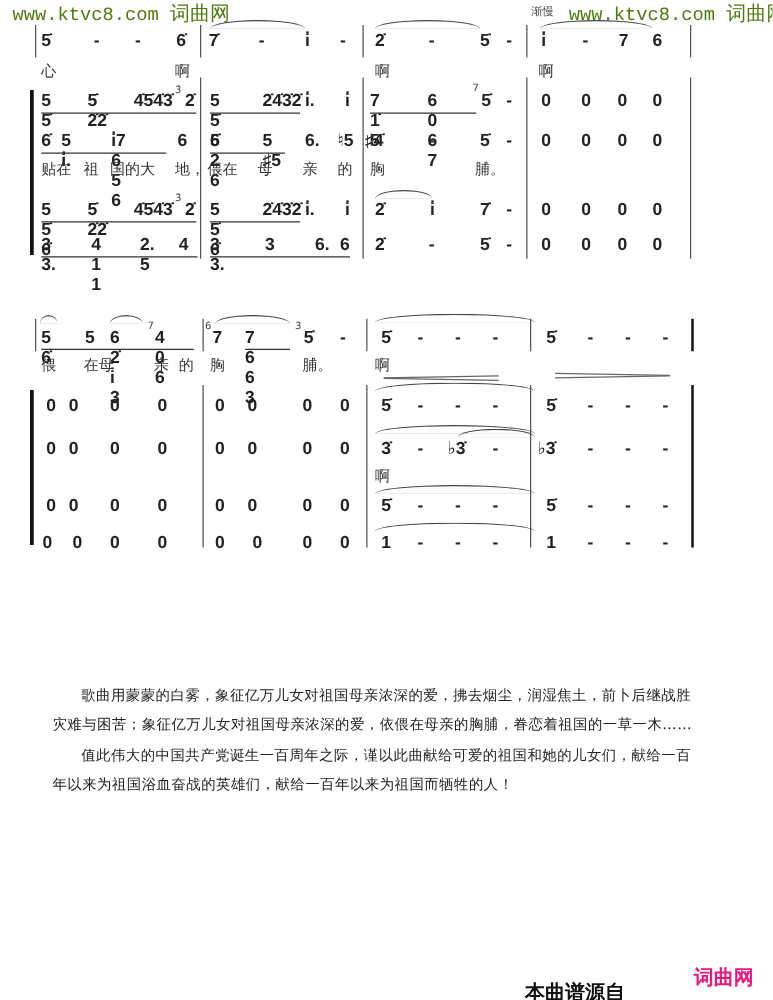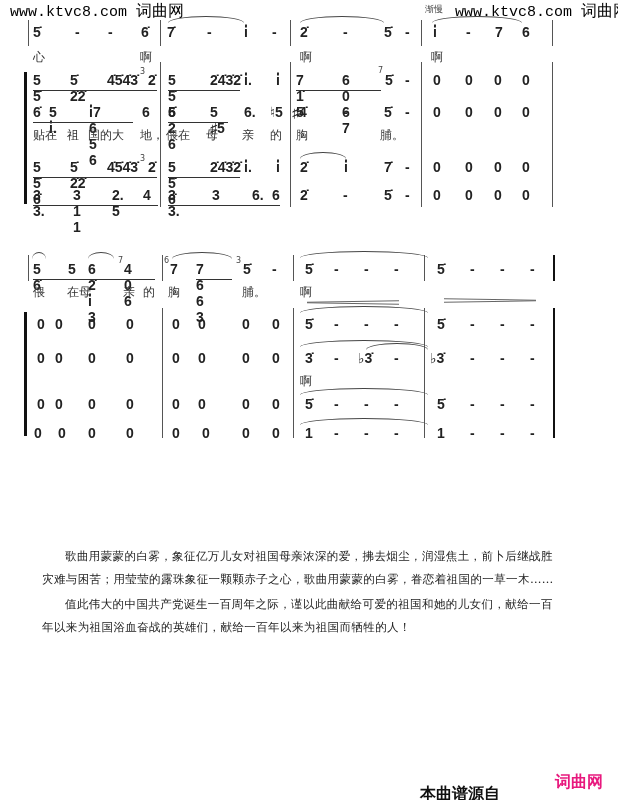--- a/index.html
+++ b/index.html
@@ -1,19 +1,19 @@
 <!DOCTYPE html>
 <html><head>
 <meta charset="utf-8">
 <style>
   html, body { margin:0; padding:0; background:#ffffff; }
   body { width:618px; height:800px; position:relative; overflow:hidden;
          font-family:"Liberation Sans", "DejaVu Sans", sans-serif; color:#1a1a1a; }
   .abs { position:absolute; }
-  .wm { font-family:"Liberation Mono", "DejaVu Sans Mono", monospace; font-size:15px; color:#000000; white-space:nowrap; }
+  .wm { font-family:"Liberation Mono", "DejaVu Sans Mono", monospace; font-size:15px; color:#4d7c0f; white-space:nowrap; }
   .wm .cn { font-family:"DejaVu Sans", sans-serif; font-size:16px; }
   .note { font-family:"Liberation Sans", "DejaVu Sans", sans-serif; font-size:14px; font-weight:bold; color:#222; }
   .lyric { font-family:"DejaVu Sans", sans-serif; font-size:12px; color:#333; white-space:nowrap; }
   .small { font-size:8px; color:#444; font-family:"DejaVu Sans", sans-serif; }
   .bar { position:absolute; width:1px; background:#555; }
   .final { position:absolute; width:2px; background:#111; }
   .system-brace { position:absolute; width:3px; background:#111; }
   .row { position:absolute; left:0; height:18px; }
   .row .note { position:absolute; top:0; }
   .ul { position:absolute; height:1px; background:#333; }
@@ -151,21 +151,21 @@
     <span class="note" style="left:494px;">0</span>
     <span class="note" style="left:522px;">0</span>
   </div>
   <span class="abs small" style="left:140px;top:154px;">3̇</span>
   <div class="ul" style="left:33px;top:177px;width:124px;"></div>
   <div class="ul" style="left:168px;top:177px;width:72px;"></div>
   <div class="slur" style="left:300px;top:152px;width:46px;"></div>
 
   <div class="row" style="top:187px;">
     <span class="note" style="left:33px;">3 3.</span>
-    <span class="note" style="left:73px;">3 1 1</span>
+    <span class="note" style="left:73px;">4 1 1</span>
     <span class="note" style="left:112px;">2. 5</span>
     <span class="note" style="left:143px;">4</span>
     <span class="note" style="left:168px;">3 3.</span>
     <span class="note" style="left:212px;">3</span>
     <span class="note" style="left:252px;">6.</span>
     <span class="note" style="left:272px;">6</span>
     <span class="note" style="left:300px;">2̇</span>
     <span class="note" style="left:343px;">-</span>
     <span class="note" style="left:384px;">5̇</span>
     <span class="note" style="left:405px;">-</span>
@@ -310,17 +310,17 @@
     <span class="note" style="left:334px;">-</span>
     <span class="note" style="left:364px;">-</span>
     <span class="note" style="left:394px;">-</span>
     <span class="note" style="left:437px;">1</span>
     <span class="note" style="left:470px;">-</span>
     <span class="note" style="left:500px;">-</span>
     <span class="note" style="left:530px;">-</span>
   </div>
 </div>
 
-<div class="prose" style="top:545px;text-indent:23px;">歌曲用蒙蒙的白雾，象征亿万儿女对祖国母亲浓深的爱，拂去烟尘，润湿焦土，前卜后继战胜灾难与困苦；用莹莹的露珠象征一颗颗赤子之心，歌曲用蒙蒙的白雾，眷恋着祖国的一草一木……</div>
+<div class="prose" style="top:545px;text-indent:23px;">歌曲用蒙蒙的白雾，象征亿万儿女对祖国母亲浓深的爱，拂去烟尘，润湿焦土，前卜后继战胜灾难与困苦；象征亿万儿女对祖国母亲浓深的爱，依偎在母亲的胸脯，眷恋着祖国的一草一木……</div>
 <div class="prose" style="top:593px;text-indent:23px;">值此伟大的中国共产党诞生一百周年之际，谨以此曲献给可爱的祖国和她的儿女们，献给一百年以来为祖国浴血奋战的英雄们，献给一百年以来为祖国而牺牲的人！</div>
 
 <div class="abs footer-label" style="left:420px;top:772px;margin-top:12px;">本曲谱源自</div>
 <div class="abs footer-brand" style="left:555px;top:772px;">词曲网</div>
 
 </body></html>

